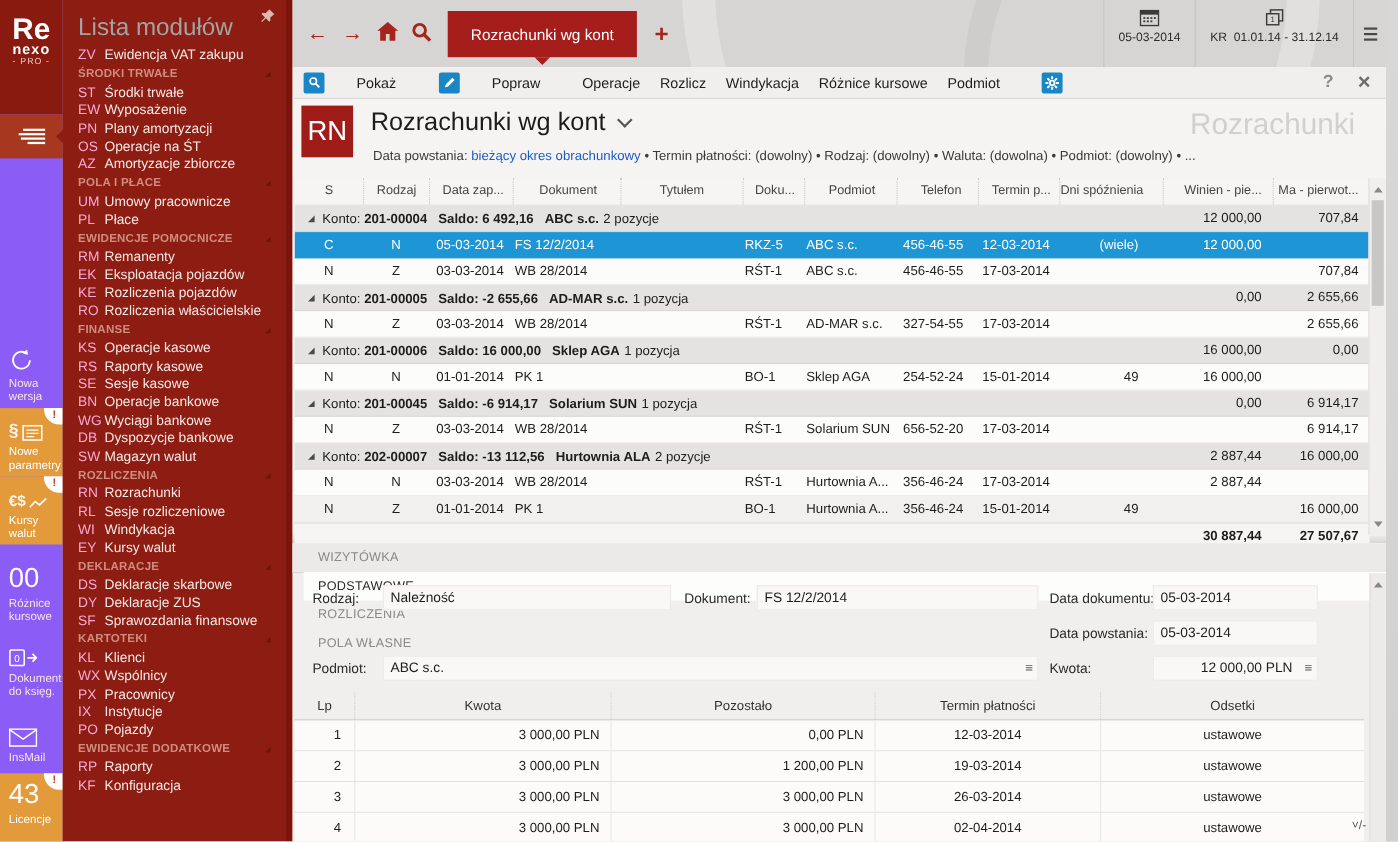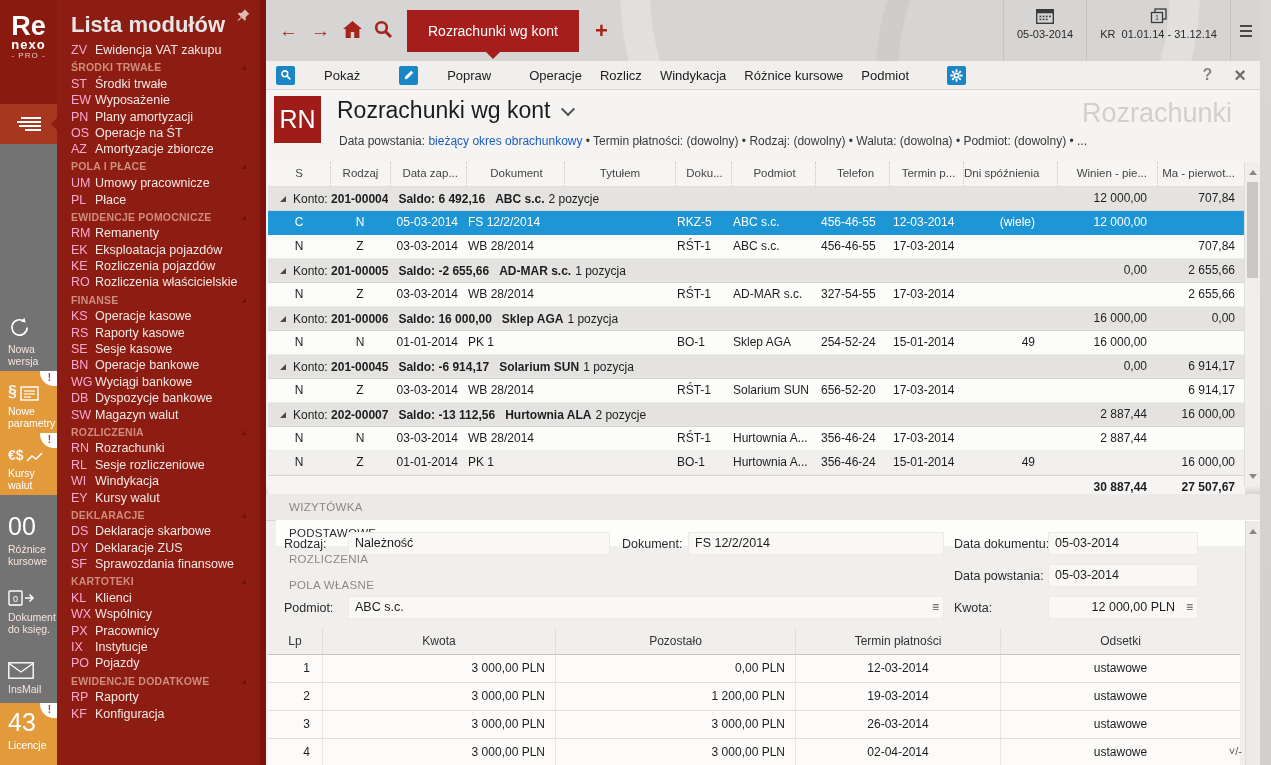--- a/index.html
+++ b/index.html
@@ -1,21 +1,21 @@
 <!DOCTYPE html>
 <html><head>
 <meta charset="utf-8">
 <style>
   html,body{margin:0;padding:0;}
   body{width:1271px;height:765px;overflow:hidden;font-family:"Liberation Sans",sans-serif;background:#d7d5d3;
        -webkit-font-smoothing:antialiased;}
   .app{display:flex;width:1271px;height:765px;}
 
   
-  .rail{width:57px;background:#737373;display:flex;flex-direction:column;flex-shrink:0;color:#fff;}
+  .rail{width:57px;background:#8b5cf6;display:flex;flex-direction:column;flex-shrink:0;color:#fff;}
   .logo{height:90px;background:#881a10;padding-top:14px;text-align:center;}
   .logo-re{font-size:27px;font-weight:bold;line-height:24px;}
   .logo-nexo{font-size:13px;font-weight:bold;letter-spacing:1px;line-height:13px;}
   .logo-pro{font-size:8px;letter-spacing:1px;color:#e8c9c2;}
   .burger-tile{height:40px;background:#a8371f;position:relative;display:flex;align-items:center;justify-content:center;}
   .burger{width:24px;}
   .burger span{display:block;height:2px;background:#fff;margin:2px 0;}
   .burger span:nth-child(1){width:20px;margin-left:4px;}
   .burger span:nth-child(2){width:24px;}
   .burger span:nth-child(3){width:22px;margin-left:2px;}
@@ -27,21 +27,21 @@
   .rail-tile.orange{background:#e29a3a;}
   .rail-tile.orange .lbl{color:#fff;}
   .rail-big{font-size:25px;font-weight:300;line-height:26px;color:#fff;}
   .badge{position:absolute;top:0;right:0;width:15px;height:15px;background:#fff;border-radius:0 0 0 14px;
          color:#c13b2a;font-size:10px;font-weight:bold;text-align:center;line-height:13px;padding-left:2px;}
   .mt-nowa{margin-top:165px;}
   .ic-row{height:24px;display:flex;align-items:flex-end;}
 
   
   .sidebar{width:203px;background:#8d1c12;flex-shrink:0;position:relative;color:#f3e8e4;overflow:hidden;}
-  .side-title{font-size:22px;font-weight:700;color:#e5e5e5;padding:12px 0 4px 14px;}
+  .side-title{font-size:22px;font-weight:400;color:#a3a3a3;padding:12px 0 4px 14px;}
   .pin{position:absolute;top:8px;right:10px;}
   .side-list{padding-left:14px;}
   .side-item{display:flex;height:16.4px;line-height:16.4px;font-size:12.5px;white-space:nowrap;}
   .side-code{width:24px;flex-shrink:0;color:#f9a8d4;}
   .side-label{color:#f3e8e4;}
   .side-sec{display:flex;height:16.4px;line-height:17px;margin-top:1px;align-items:center;}
   .side-sec-label{font-size:10.5px;font-weight:bold;color:#cf8d7f;letter-spacing:.2px;flex:1;}
   .side-sec-tri{width:0;height:0;border-left:5px solid transparent;border-bottom:5px solid #6d150b;margin-right:14px;}
 
   

